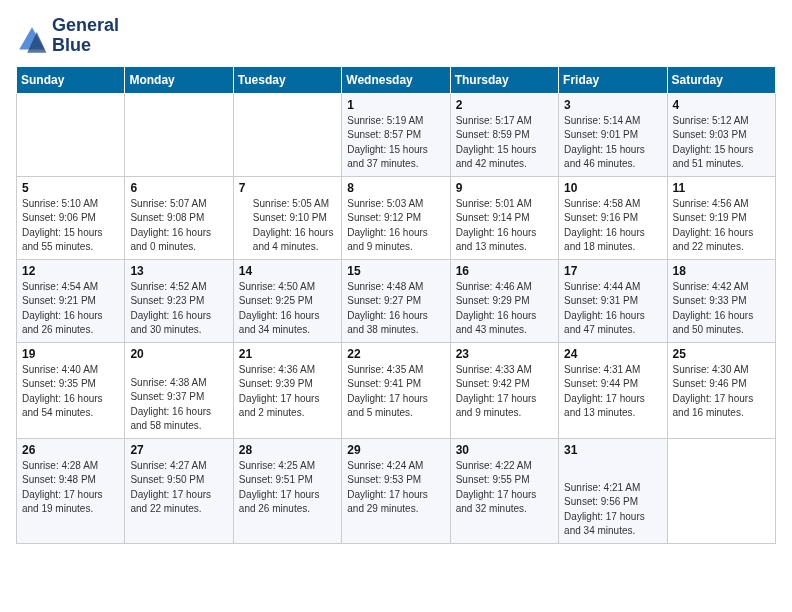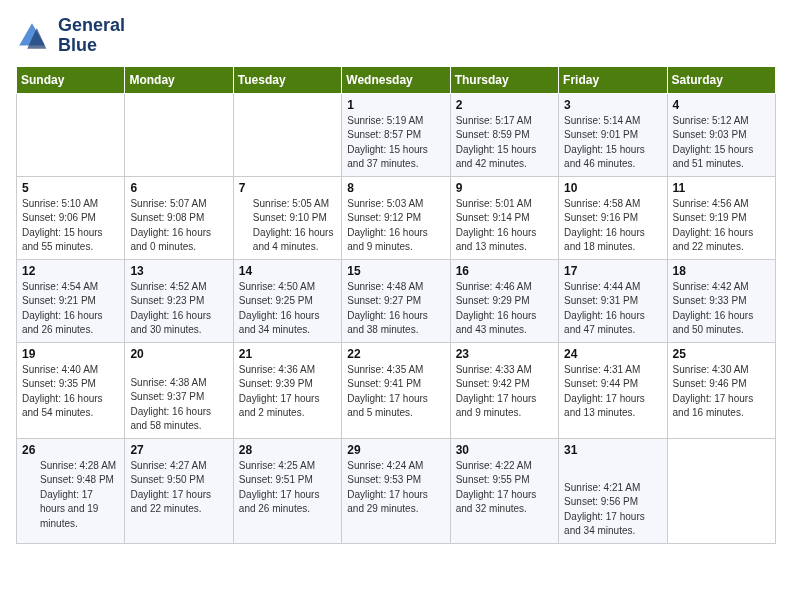--- a/index.html
+++ b/index.html
@@ -11,22 +11,22 @@
       padding: 16px;
     }
     .header {
       display: flex;
       justify-content: space-between;
       align-items: flex-start;
       margin-bottom: 10px;
     }
     .logo {
       display: flex;
-      align-items: center;
-      gap: 10px;
+      align-items: flex-end;
+      gap: 4px;
     }
     .logo-text {
       font-size: 18px;
       font-weight: bold;
       color: #1a3a6b;
       line-height: 1.1;
     }
     .logo-icon {
       width: 32px;
       height: 32px;
@@ -43,21 +43,21 @@
       font-size: 15px;
       color: #333;
       font-weight: normal;
     }
     table {
       width: 100%;
       border-collapse: collapse;
       font-size: 11px;
     }
     thead tr th {
-      background: #4d7c0f;
+      background: #0369a1;
       color: #fff;
       padding: 6px 4px;
       text-align: left;
       font-size: 12px;
       border: 1px solid #fff;
     }
     tbody tr td {
       border: 1px solid #ccc;
       vertical-align: top;
       padding: 4px 5px;
@@ -269,21 +269,21 @@
         <td>
           <div class="day-number">25</div>
           <div class="day-info" style="white-space: pre-line;">Sunrise: 4:30 AM
 Sunset: 9:46 PM
 Daylight: 17 hours and 16 minutes.</div>
         </td>
       </tr>
       <tr>
         <td>
           <div class="day-number">26</div>
-          <div class="day-info" style="white-space: pre-line; margin-left: 18px;">Sunrise: 4:28 AM
+          <div class="day-info" style="white-space: pre-line;">Sunrise: 4:28 AM
 Sunset: 9:48 PM
 Daylight: 17 hours and 19 minutes.</div>
         </td>
         <td>
           <div class="day-number">27</div>
           <div class="day-info" style="white-space: pre-line;">Sunrise: 4:27 AM
 Sunset: 9:50 PM
 Daylight: 17 hours and 22 minutes.</div>
         </td>
         <td>

